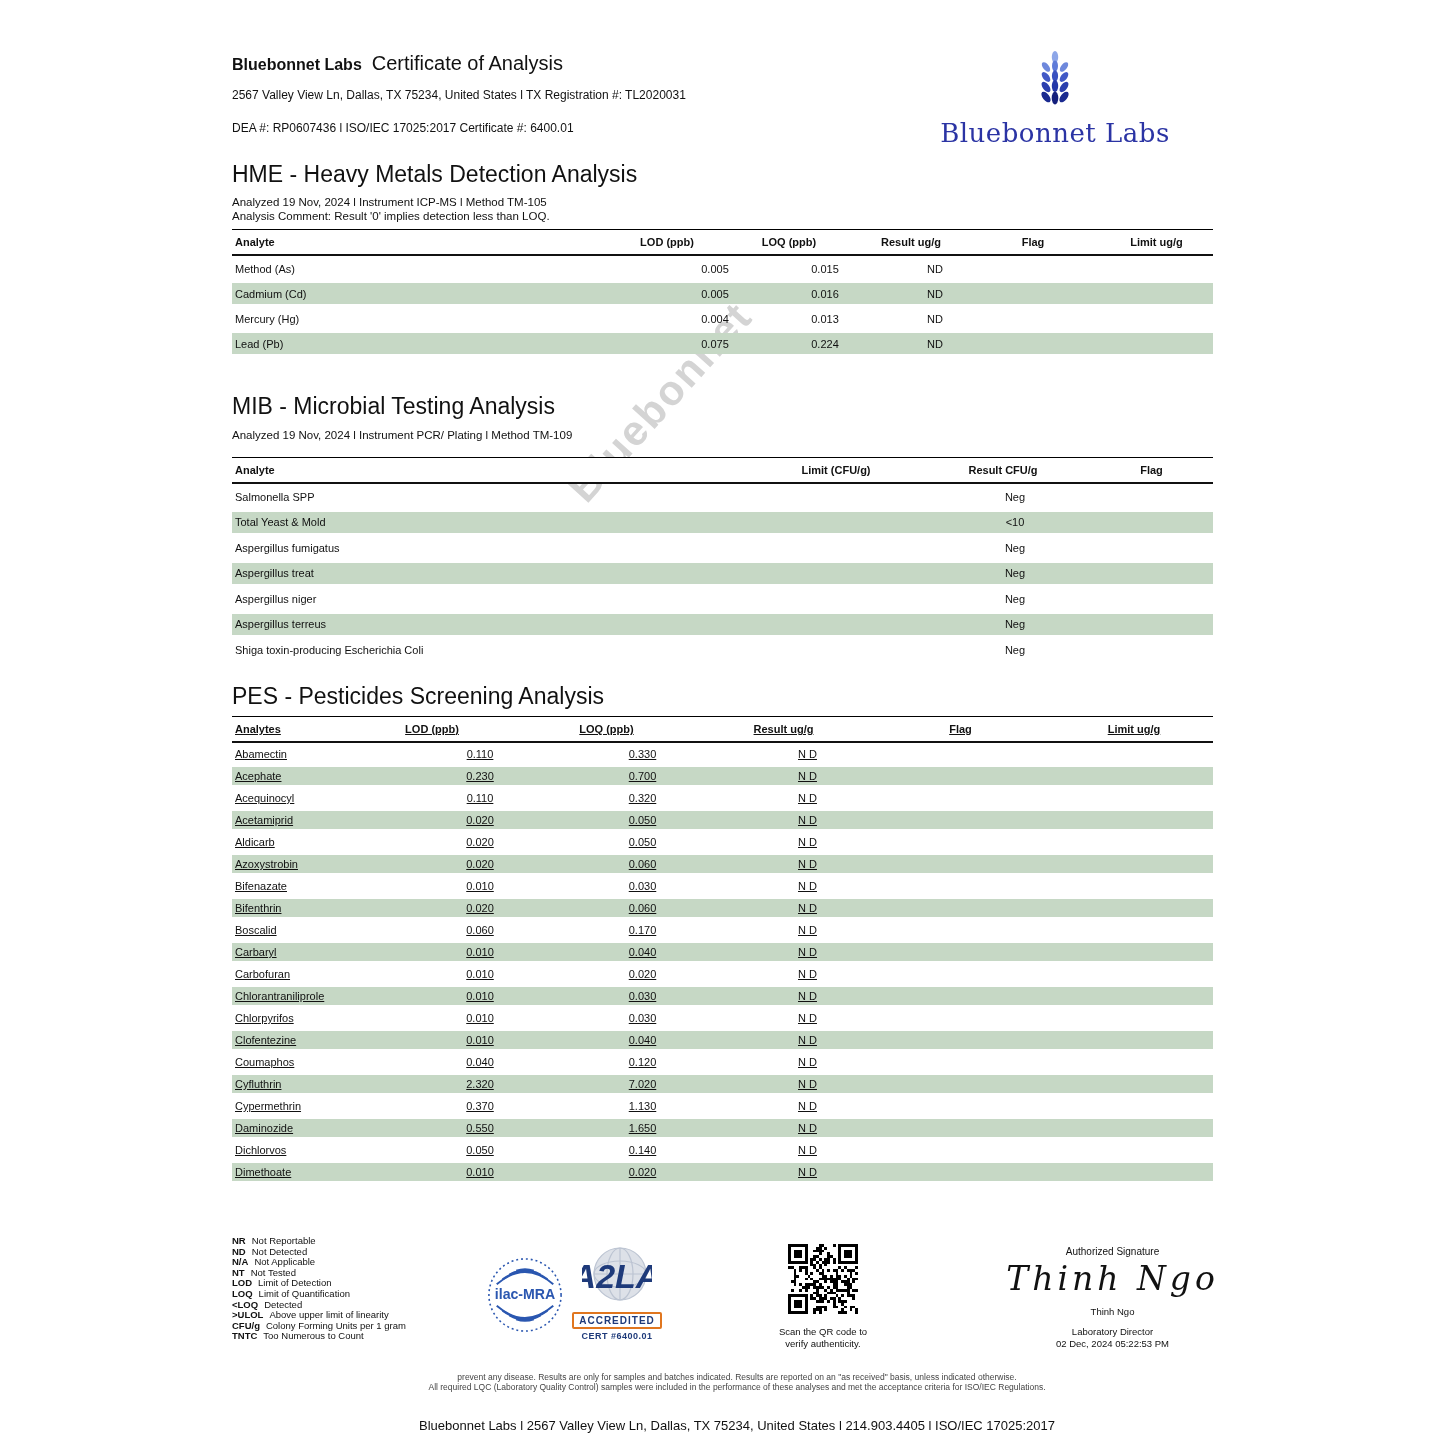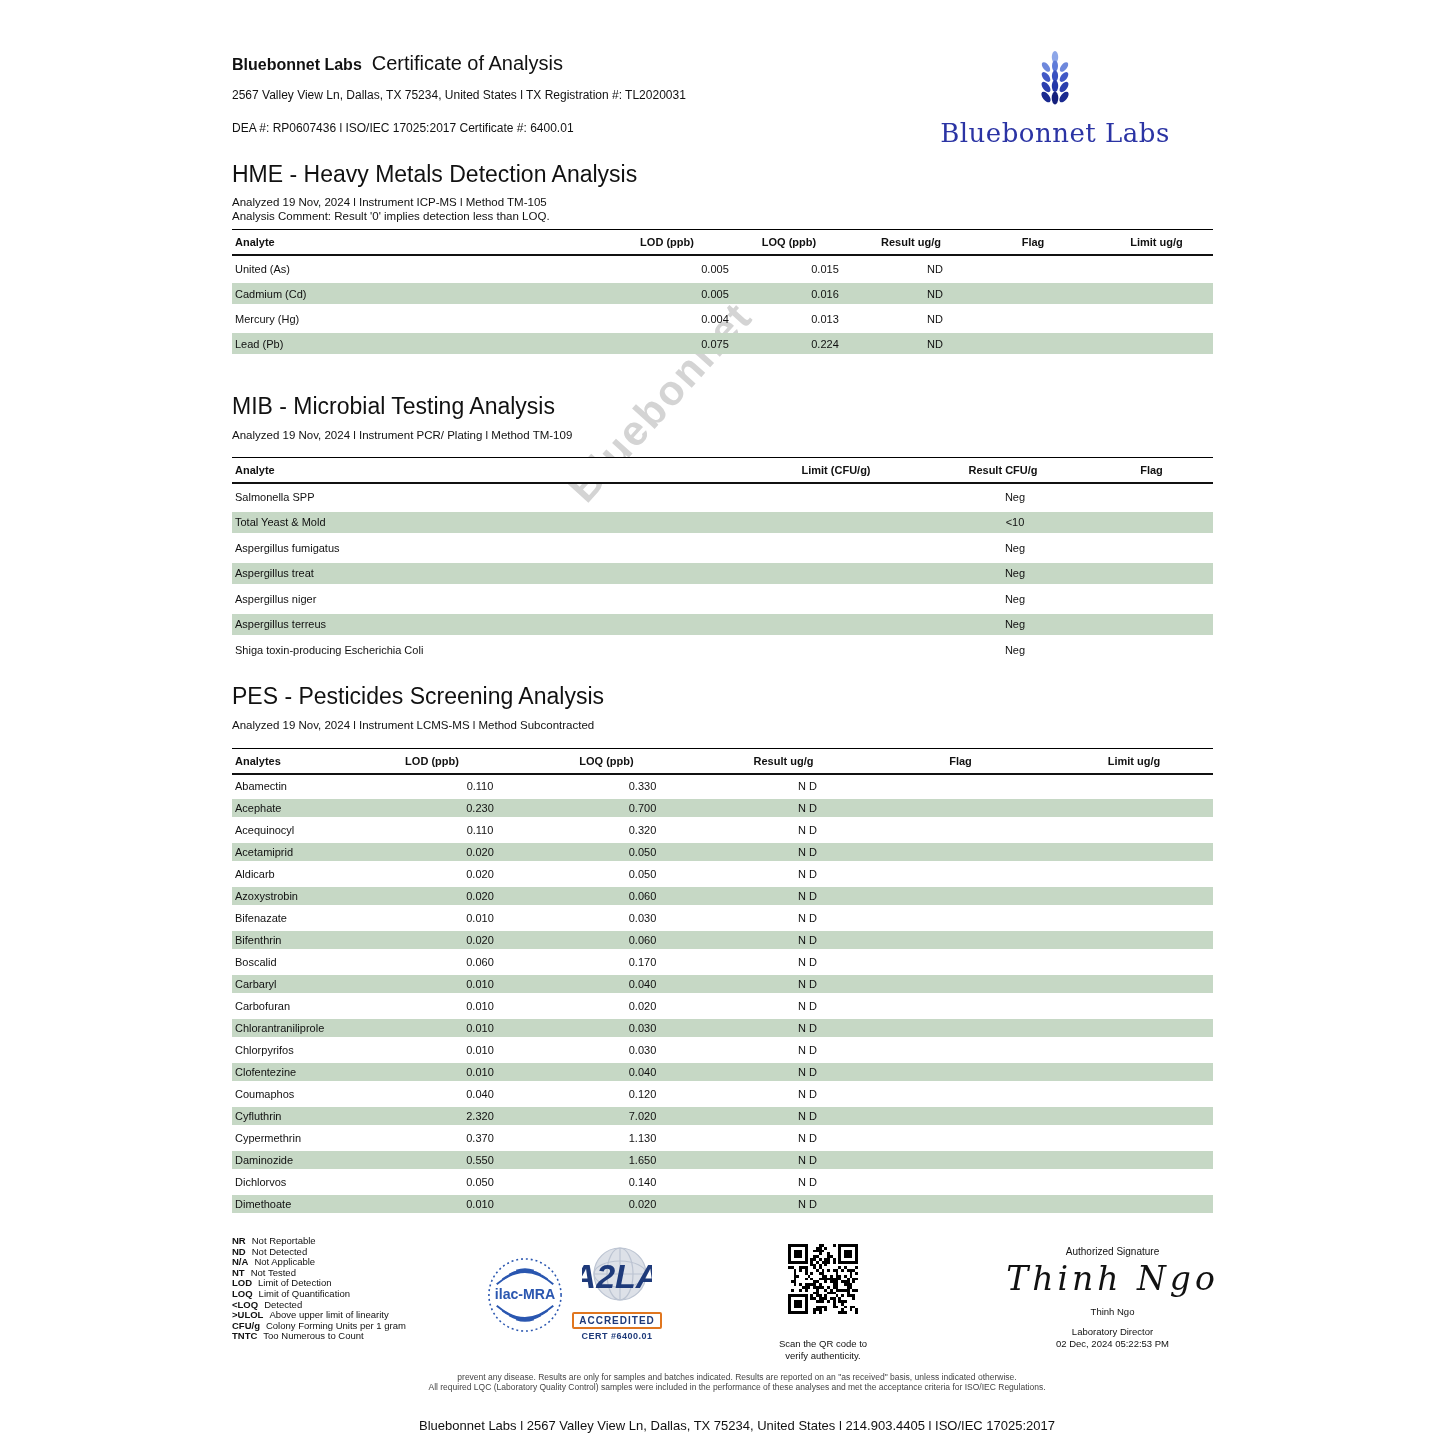--- a/index.html
+++ b/index.html
@@ -58,21 +58,21 @@
   .a2la { position:absolute; left:563px; top:1246px; width:108px; text-align:center; }
   .a2la-box {
     display:inline-block; border:2px solid var(--accent-orange); color:var(--a2la-navy);
     font-weight:bold; font-size:10px; letter-spacing:1px; padding:1px 5px; border-radius:2px; margin-top:1px;
   }
   .a2la-cert { font-size:9px; font-weight:bold; color:var(--a2la-navy); margin-top:2px; letter-spacing:.5px; }
 
   
   .qr-wrap { position:absolute; left:753px; top:1244px; width:140px; text-align:center; }
   .qr-wrap svg { display:block; margin:0 auto; }
-  .qr-caption { font-size:9.5px; margin-top:24px; line-height:11.5px; }
+  .qr-caption { font-size:9.5px; margin-top:12px; line-height:11.5px; }
 
   
   .sig { position:absolute; left:995px; top:1246px; width:235px; text-align:center; }
   .sig-label { font-size:10px; }
   .sig-script { font-family:"DejaVu Serif", serif; font-style:italic; font-size:33px; margin-top:2px; white-space:nowrap; letter-spacing:4px; }
   .sig-name { font-size:9.5px; margin-top:8px; }
   .sig-role { font-size:9.5px; margin-top:9px; }
   .sig-date { font-size:9.5px; margin-top:1px; }
 
   
@@ -119,21 +119,21 @@
   <div class="table hme" style="top:229px;">
     <div class="thead">
       <div class="tcell c0">Analyte</div>
       <div class="tcell">LOD (ppb)</div>
       <div class="tcell">LOQ (ppb)</div>
       <div class="tcell">Result ug/g</div>
       <div class="tcell">Flag</div>
       <div class="tcell">Limit ug/g</div>
     </div>
   <div class="trow">
-        <div class="tcell c0">United (As)</div>
+        <div class="tcell c0">Method (As)</div>
         <div class="tcell c1">0.005</div>
         <div class="tcell c2">0.015</div>
         <div class="tcell c3">ND</div>
         <div class="tcell c4"></div>
         <div class="tcell c5"></div>
       </div>
       <div class="trow green">
         <div class="tcell c0">Cadmium (Cd)</div>
         <div class="tcell c1">0.005</div>
         <div class="tcell c2">0.016</div>
@@ -207,21 +207,21 @@
       <div class="trow">
         <div class="tcell c0">Shiga toxin-producing Escherichia Coli</div>
         <div class="tcell c1"></div>
         <div class="tcell c2">Neg</div>
         <div class="tcell c3"></div>
       </div>
     </div>
 
   <div class="sec-title" style="top:683px;">PES - Pesticides Screening Analysis</div>
   <div class="sec-sub" style="top:719px;">Analyzed 19 Nov, 2024 l Instrument LCMS-MS l Method Subcontracted</div>
-  <div class="table pes" style="top:748px;">
+  <div class="table pes" style="top:716px;text-decoration:underline;">
     <div class="thead">
       <div class="tcell c0">Analytes</div>
       <div class="tcell">LOD (ppb)</div>
       <div class="tcell">LOQ (ppb)</div>
       <div class="tcell">Result ug/g</div>
       <div class="tcell">Flag</div>
       <div class="tcell">Limit ug/g</div>
     </div>
   <div class="trow">
         <div class="tcell c0">Abamectin</div>

